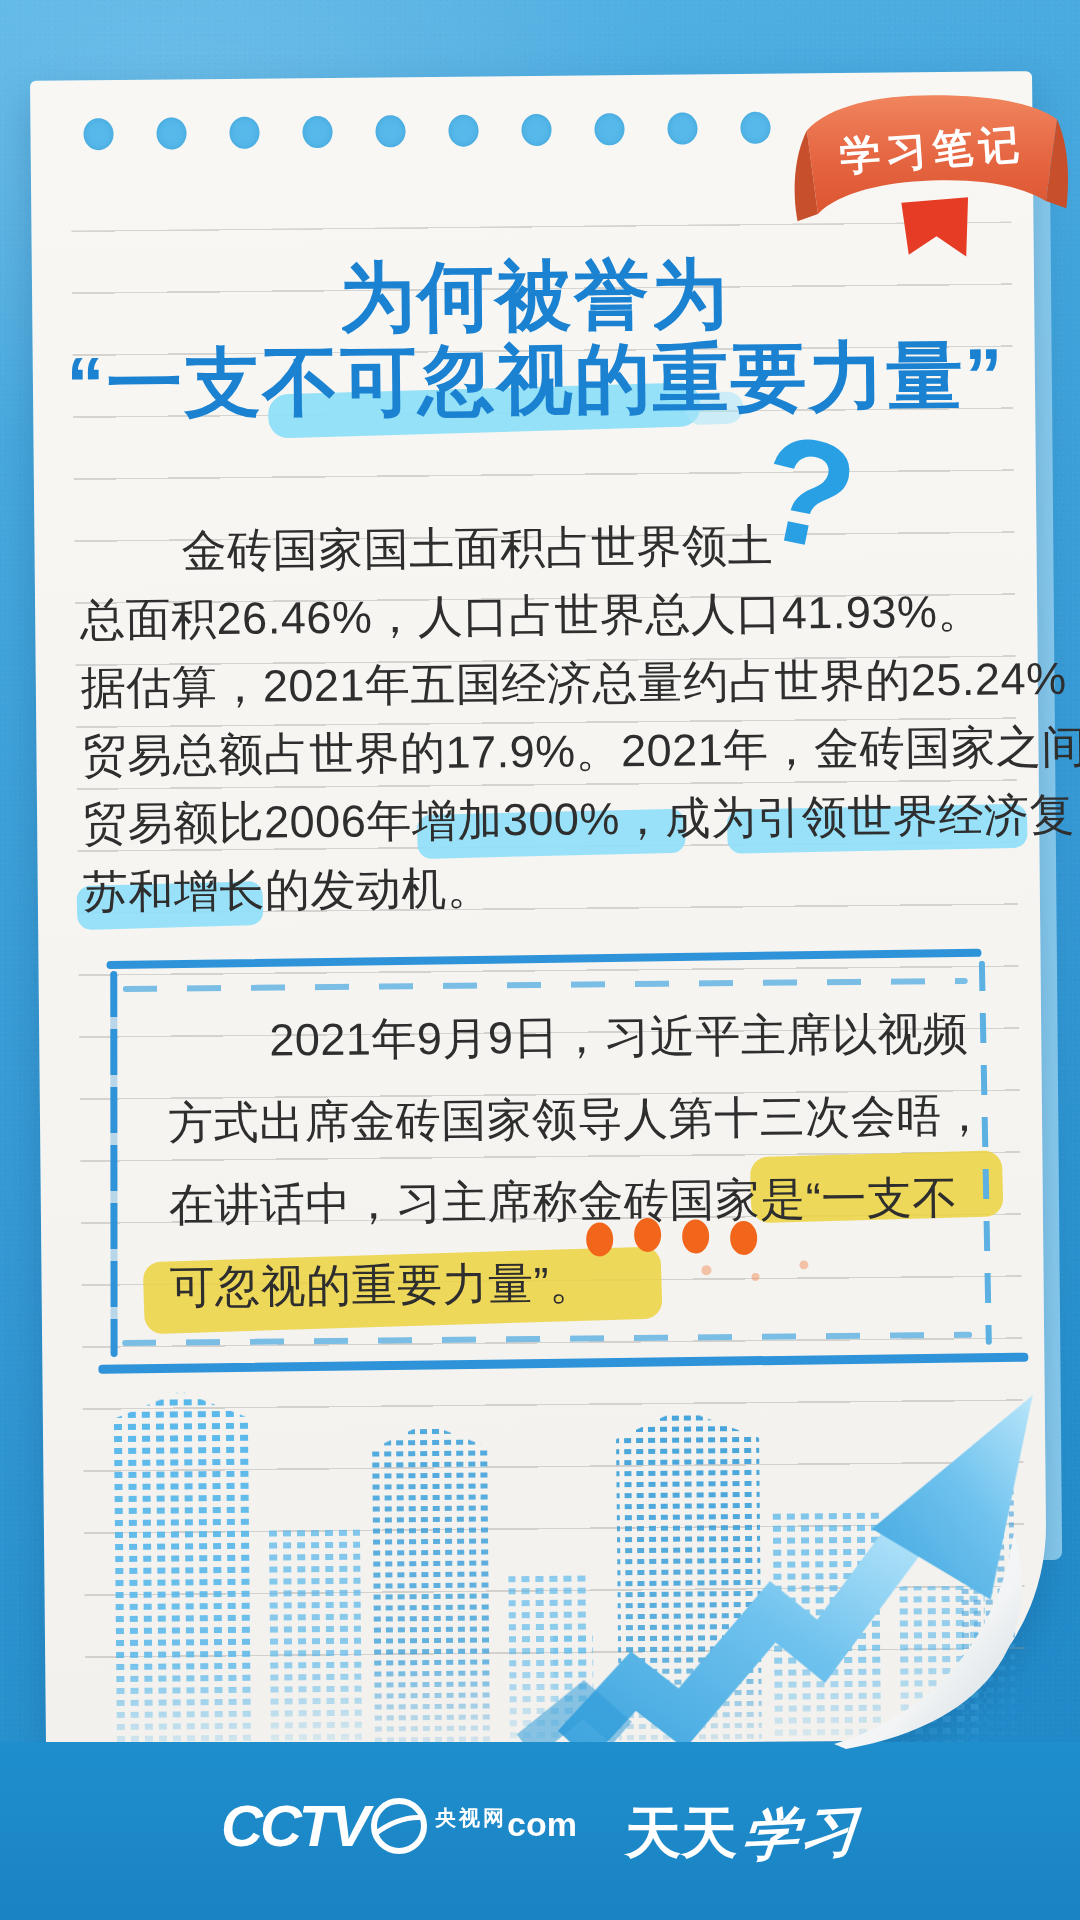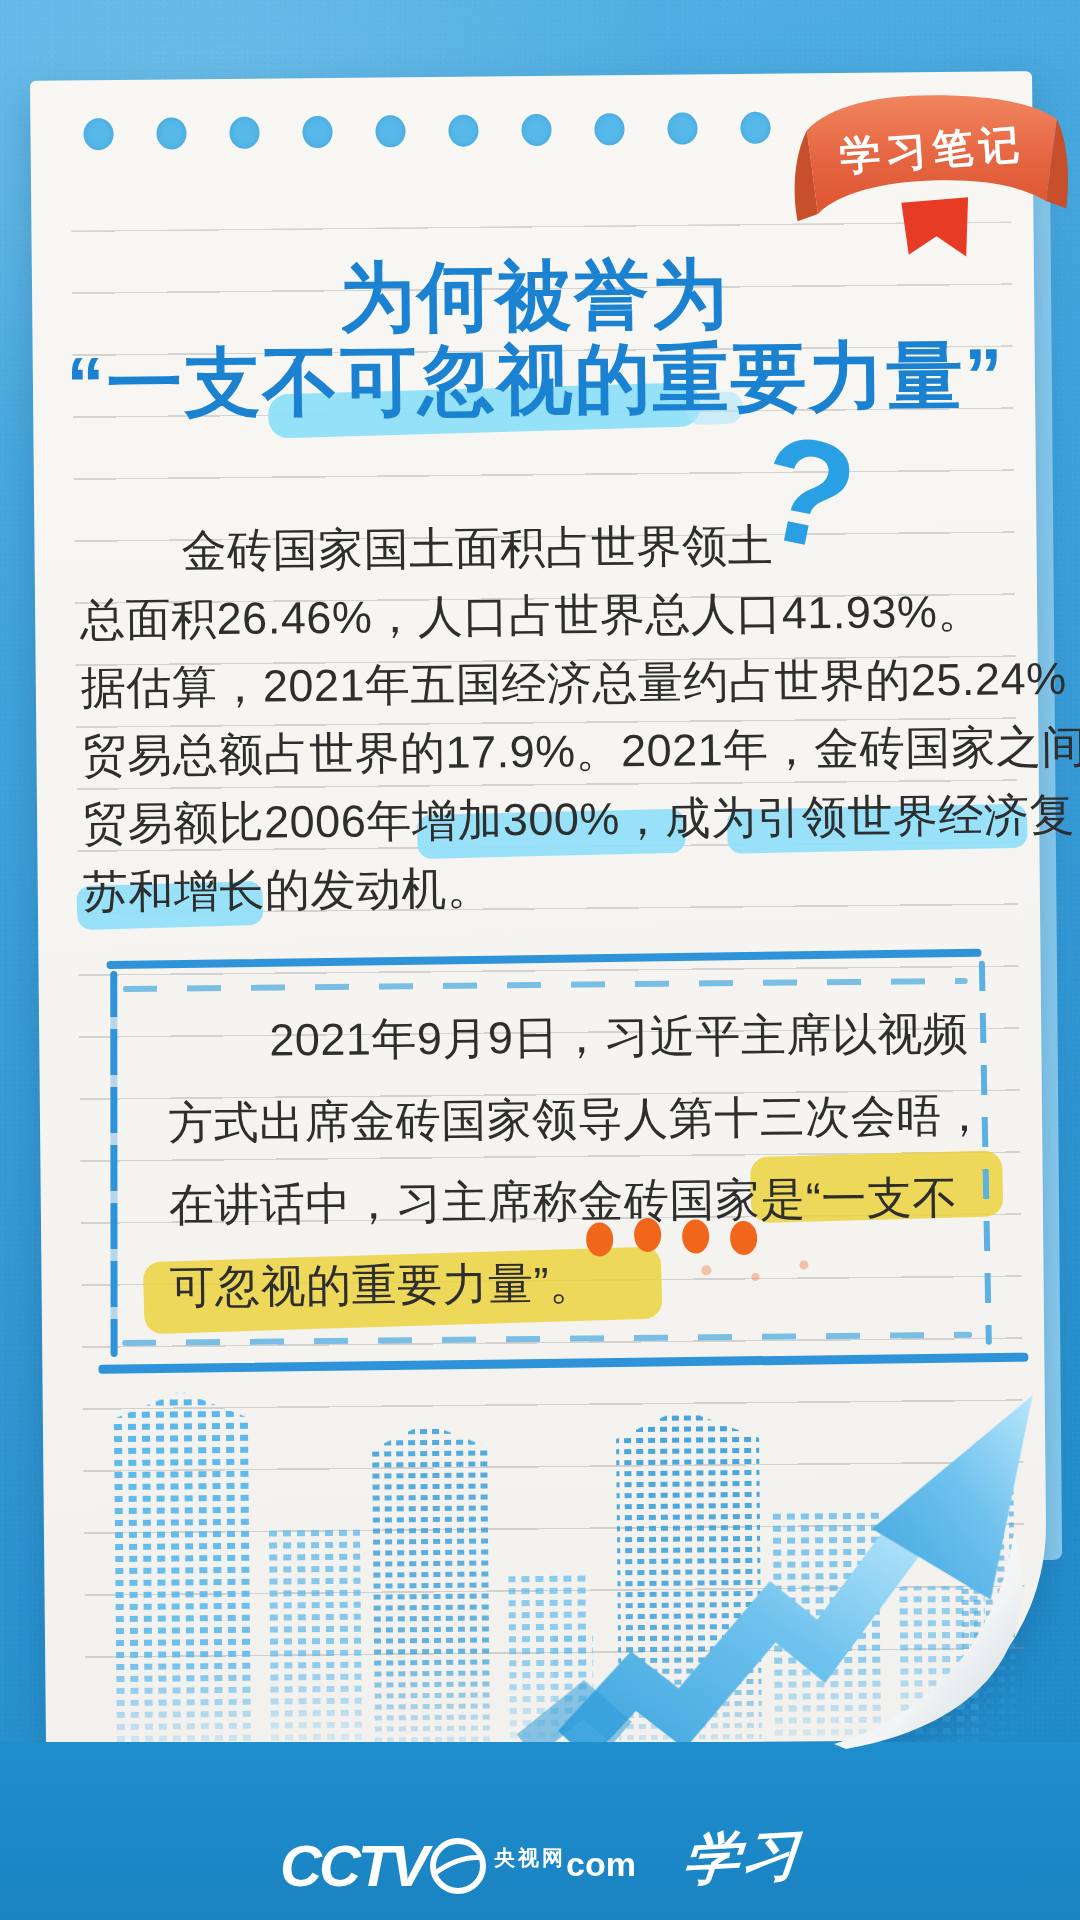--- a/index.html
+++ b/index.html
@@ -78,21 +78,21 @@
   .speck{position:absolute;border-radius:50%;background:#f2661c;opacity:.35;z-index:3;}
 
   
   .city{position:absolute;left:28px;top:1306px;width:964px;height:364px;z-index:2;}
 
   
   .footer-band{position:absolute;left:0;top:1742px;width:1080px;height:178px;z-index:4;
         background:linear-gradient(180deg,#1f8ecd 0%,#1a83c2 100%);}
   .curl{position:absolute;left:812px;top:1506px;width:250px;height:248px;z-index:5;}
   .logo-row{position:absolute;left:0;top:1796px;width:1080px;height:100px;z-index:6;
-        display:flex;justify-content:center;align-items:flex-end;gap:48px;color:#fff;}
+        display:flex;justify-content:center;align-items:flex-start;gap:48px;color:#fff;}
   .cctv{display:flex;align-items:center;}
   .cctv-word{font-size:58px;font-weight:900;font-style:italic;letter-spacing:-3px;line-height:1;}
   .cctv-globe{margin:0 6px 0 2px;}
   .cctv-stack{display:flex;flex-direction:row;line-height:1;margin-top:-4px;}
   .cctv-cn{font-size:21px;letter-spacing:3px;font-weight:700;}
   .cctv-com{font-size:34px;font-weight:700;letter-spacing:0;}
   .brand{font-size:56px;font-weight:700;display:flex;align-items:baseline;gap:6px;}
   .brand .b2{font-style:italic;transform:skewX(-8deg) rotate(-3deg);font-weight:900;letter-spacing:2px;}
 </style>
 </head>
@@ -236,16 +236,17 @@
       <svg class="cctv-globe" width="60" height="60" viewBox="0 0 60 60">
         <circle cx="30" cy="30" r="25" fill="none" stroke="#ffffff" stroke-width="6"></circle>
         <path d="M6,38 C22,26 40,20 56,22" fill="none" stroke="#ffffff" stroke-width="5"></path>
       </svg>
       <span class="cctv-stack">
         <span class="cctv-cn">央视网</span>
         <span class="cctv-com">com</span>
       </span>
     </div>
     <div class="brand">
+      <span class="b1">天天</span>
       <span class="b2">学习</span>
     </div>
   </div>
 </div>
 
 </body></html>

